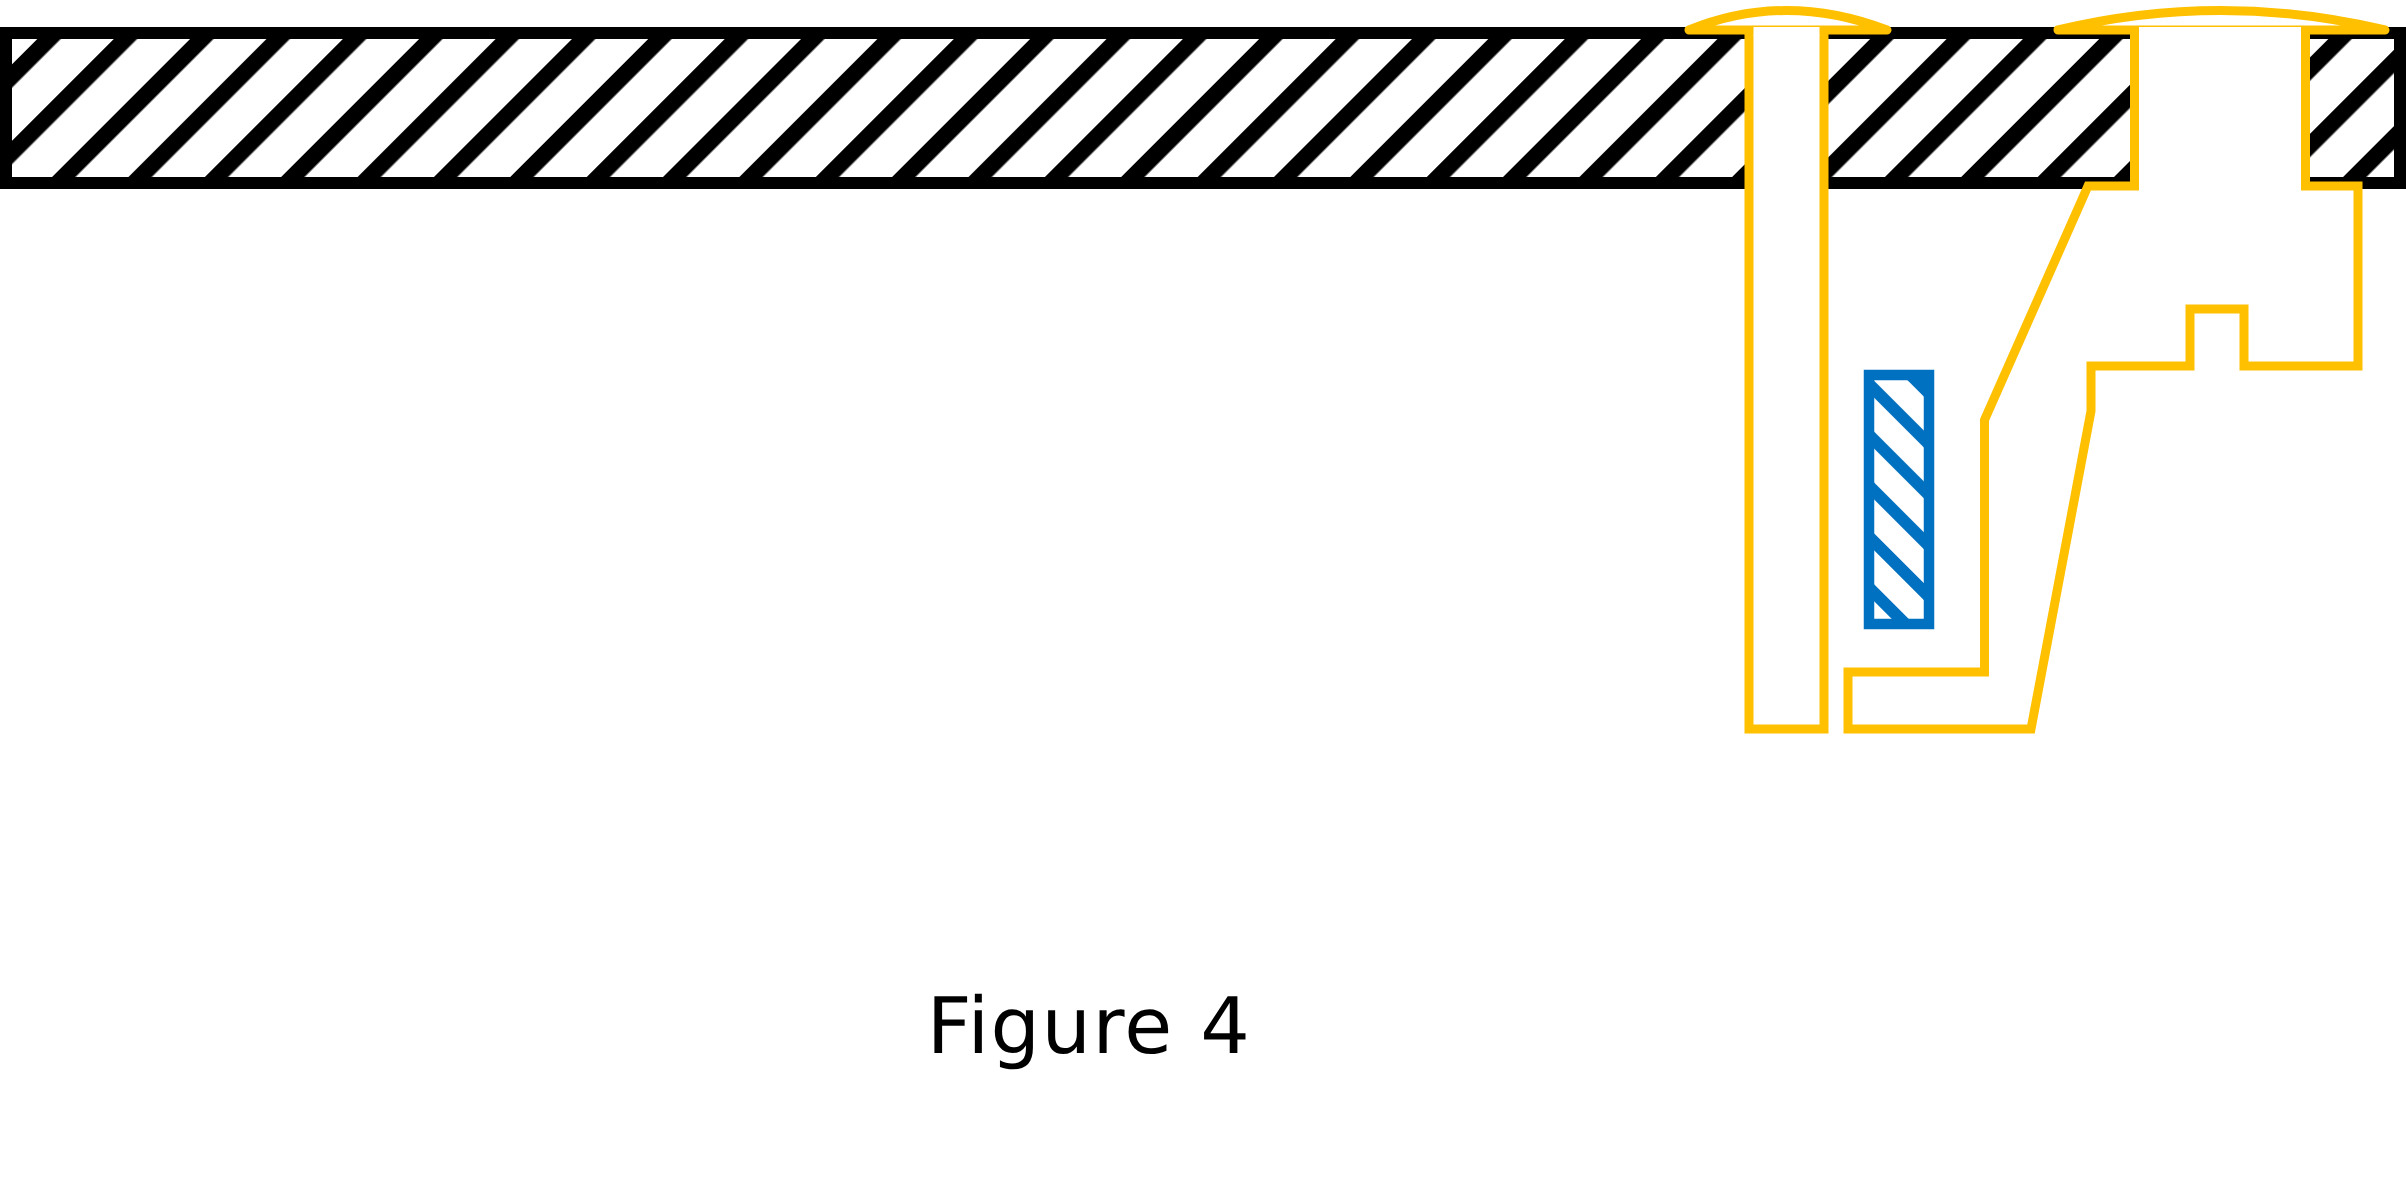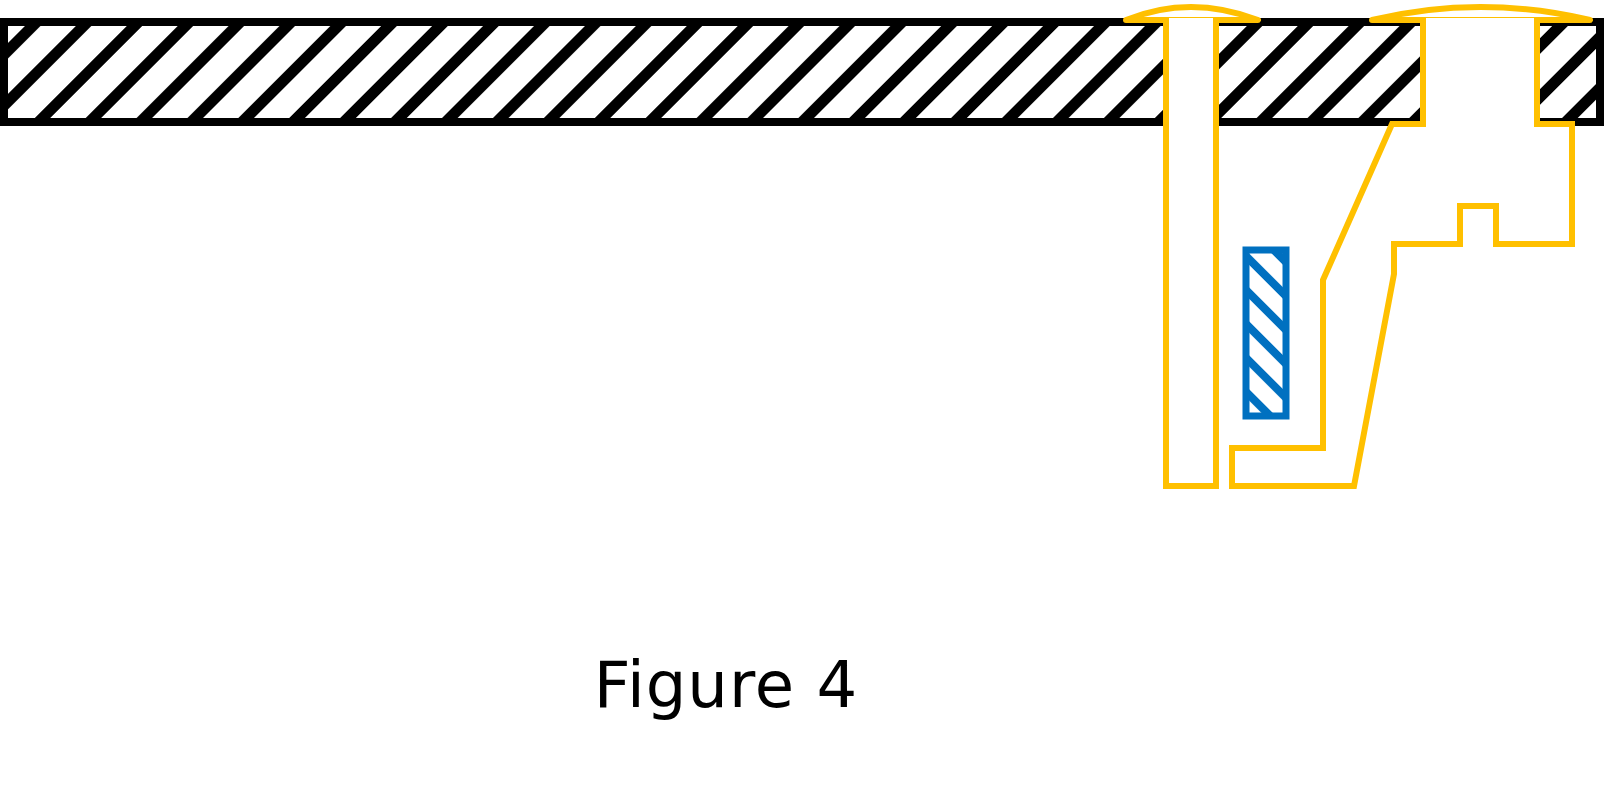--- a/index.html
+++ b/index.html
@@ -2,21 +2,21 @@
 <html><head>
   <meta charset="utf-8">
   <style>
     html, body { margin: 0; padding: 0; background: #ffffff; }
     body { width: 1604px; height: 788px; position: relative; overflow: hidden; }
     #figure { position: absolute; left: 0; top: 0; width: 1604px; height: 788px; }
     .caption {
       position: absolute; left: 0; width: 1452px; top: 640px;
       text-align: center;
       font-family: "DejaVu Sans", sans-serif;
-      font-size: 64px; line-height: 90px; color: #000000;
+      font-size: 52px; line-height: 90px; color: #000000;
       letter-spacing: 1px;
     }
   </style>
 </head>
 <body>
 
 <svg id="figure" width="1604" height="788" viewBox="0 0 1604 788" xmlns="http://www.w3.org/2000/svg">
   <defs>
     <pattern id="hatch-black" patternUnits="userSpaceOnUse" width="36" height="36" patternTransform="rotate(45)">
       <rect x="0" y="0" width="36" height="36" fill="#ffffff"></rect>

